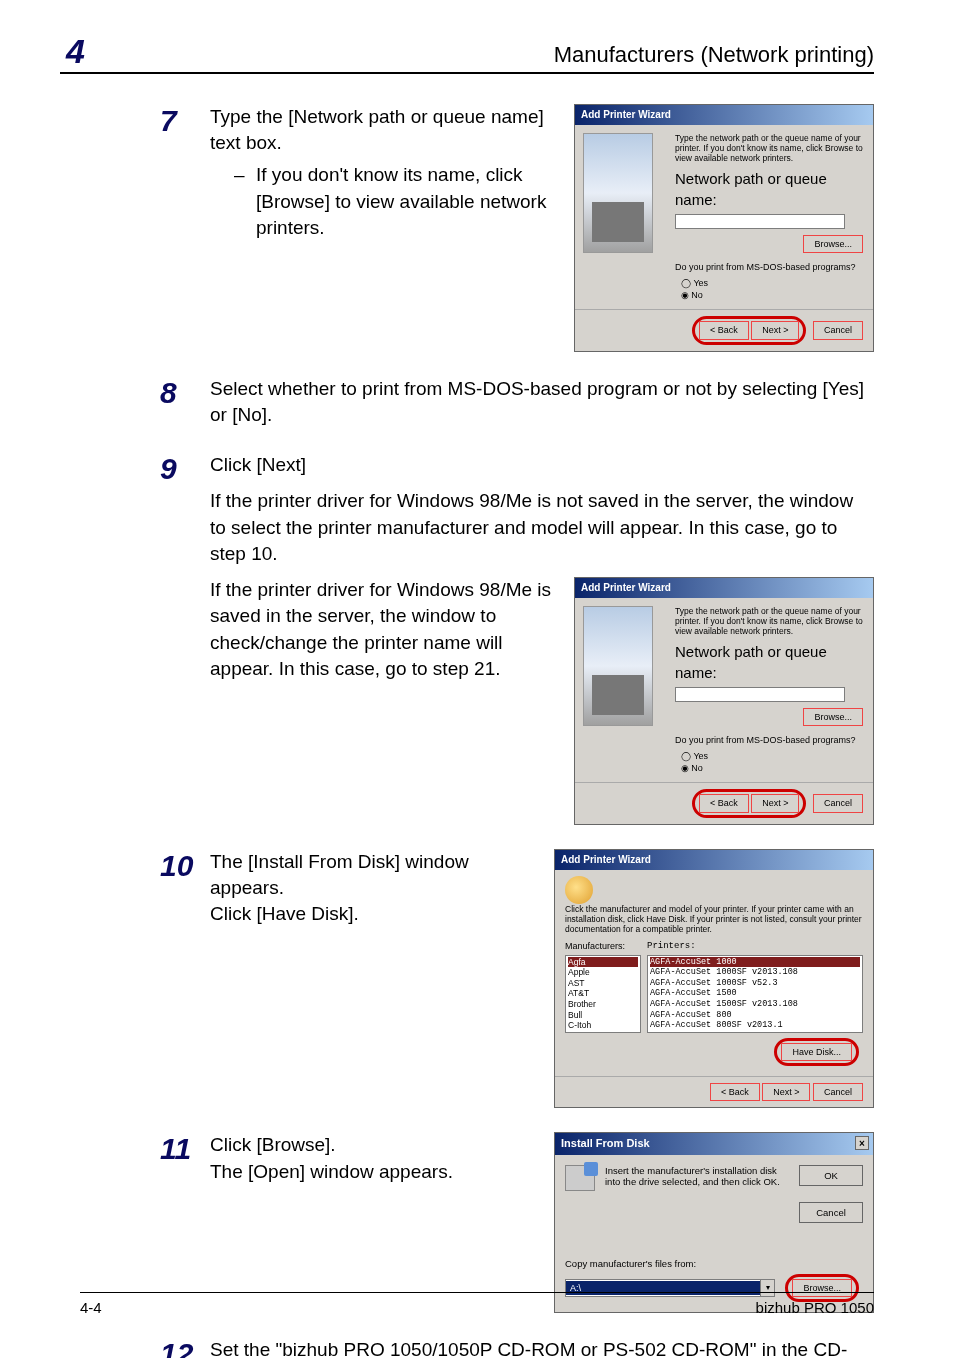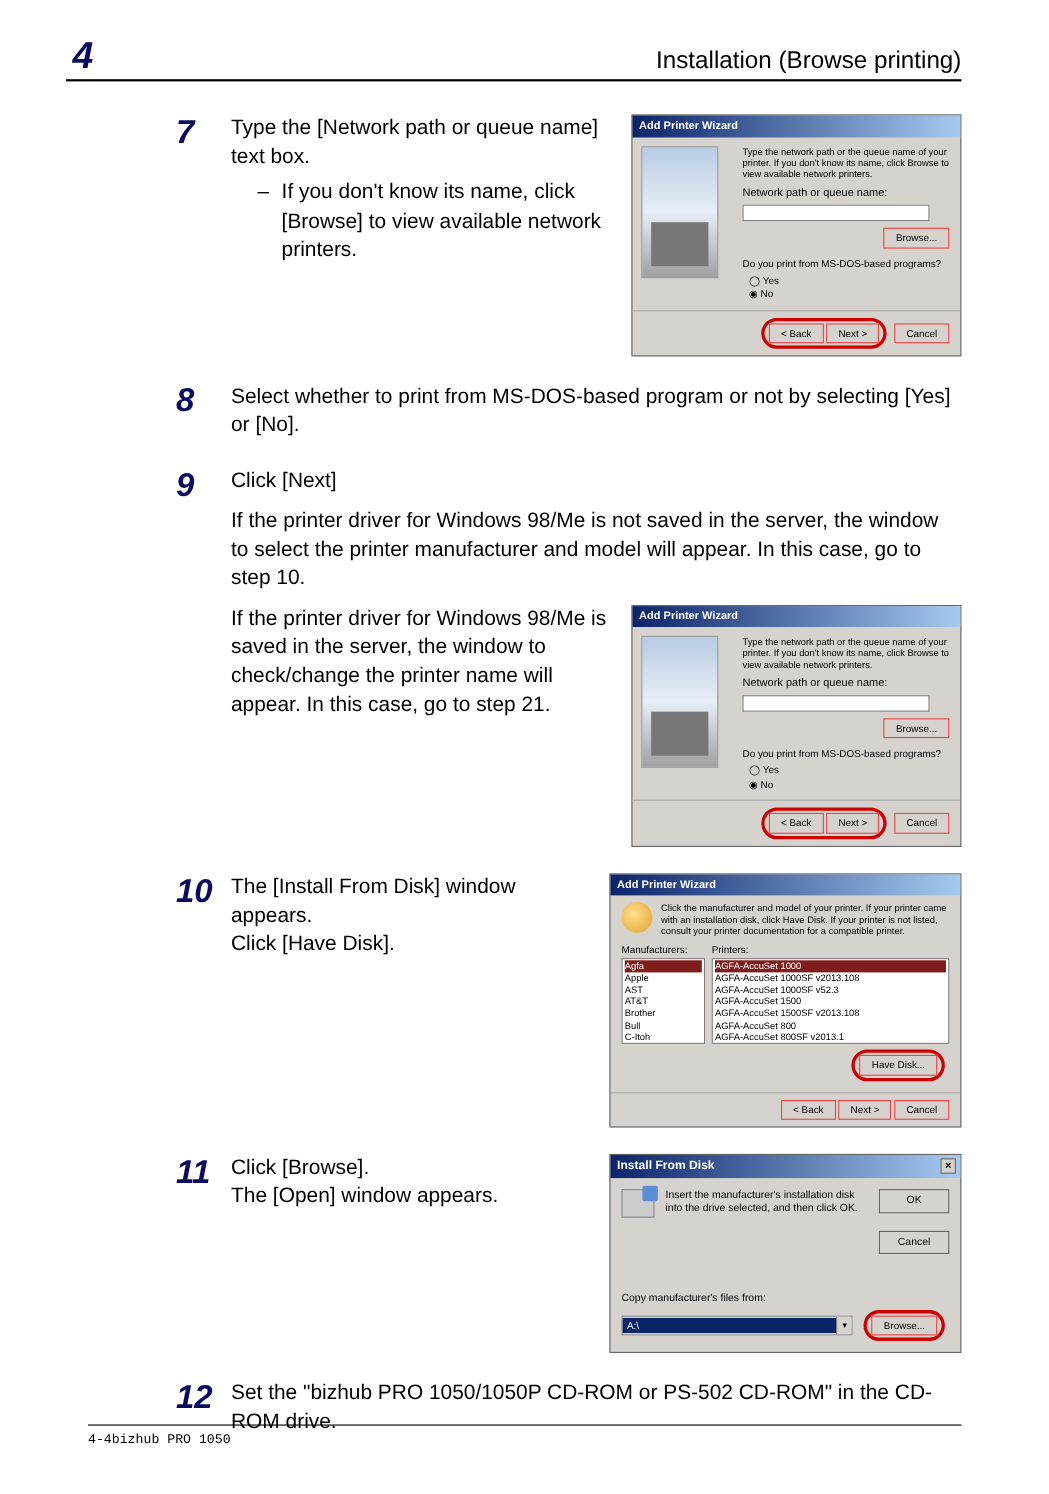--- a/index.html
+++ b/index.html
@@ -13,48 +13,48 @@
   .step-body { flex: 1; font-size: 19px; line-height: 1.38; }
   .step-row { display: flex; align-items: flex-start; }
   .step-text { flex: 1; padding-right: 18px; }
   .step-text-full { width: 100%; }
   .step-img { width: 300px; }
   .step-img-wide { width: 320px; }
   .bullet { display: flex; margin-top: 6px; padding-left: 24px; }
   .bullet-dash { width: 22px; }
   .bullet-text { flex: 1; }
   .extra { margin-top: 10px; }
-  .ftr { position: absolute; left: 80px; right: 80px; bottom: 42px; border-top: 1px solid #000; padding-top: 6px; display: flex; justify-content: flex-start; font-size: 12px; font-family: Liberation Mono, monospace; }
+  .ftr { position: absolute; left: 80px; right: 80px; bottom: 42px; border-top: 1px solid #000; padding-top: 6px; display: flex; justify-content: space-between; font-size: 15px; }
 
   
   .wiz { width: 300px; border: 1px solid #666; background: #d6d3ce; font-size: 9px; color: #000; }
   .wiz-title { background: linear-gradient(to right, #0a246a, #a6caf0); color: #fff; font-weight: bold; padding: 3px 6px; font-size: 10px; }
   .wiz-body { display: flex; padding: 8px 10px 8px 8px; gap: 12px; }
   .wiz-pic { width: 70px; height: 120px; background: linear-gradient(#b8cce4, #e8eef7 50%, #a0a0a0); margin-right: 10px; border: 1px solid #999; position:relative; }
   .wiz-pic::after{ content:""; position:absolute; left:8px; right:8px; bottom:10px; height:40px; background:#777; }
   .wiz-right { flex: 1; }
   .wiz-note { font-size: 8.5px; margin-bottom: 6px; line-height:1.2; }
-  .wiz-lbl { font-size: 10px; margin-bottom: 3px; }
+  .wiz-lbl { font-size: 15px; margin-bottom: 3px; }
   .wiz-input { background: #fff; border: 1px solid #7d7d7d; height: 15px; width: 170px; margin-bottom: 6px; }
   .wiz-browse { text-align: right; margin-bottom: 8px; }
   .wiz-btn { display: inline-block; border: 1px solid #ef4444; background: #d6d3ce; padding: 2px 10px; font-size: 9px; }
   .wiz-q { font-size: 9px; margin: 2px 0 3px 0; }
   .wiz-radio { font-size: 9px; margin-left: 6px; }
   .wiz-ftr { border-top: 1px solid #aaa; padding: 6px 10px; text-align: right; }
   .ring { display:inline-block; border: 3px solid #c00; border-radius: 18px; padding: 2px 4px; margin-right:4px; }
 
   
   .wiz2 { width: 320px; border:1px solid #666; background:#d6d3ce; font-size:9px; }
   .wiz2-body { padding:6px 10px 8px 10px; }
-  .wiz2-head { display:flex; align-items:flex-start; margin-bottom:6px; }
+  .wiz2-head { display:flex; align-items:flex-start; margin-bottom:6px;flex-direction:column; }
   .wiz2-icon { width:28px; height:28px; background:radial-gradient(circle at 40% 40%, #ffe08a, #e0a030); border-radius:50%; margin-right:8px; flex-shrink:0; }
   .wiz2-note { font-size:8.5px; line-height:1.2; }
   .wiz2-cols { display:flex; }
   .wiz2-col-l { width:76px; margin-right:6px; }
-  .wiz2-col-r { flex:1; }
+  .wiz2-col-r { flex:1;font-family:Liberation Mono, monospace; }
   .wiz2-listlbl { font-size:9px; margin-bottom:2px; }
   .wiz2-list { background:#fff; border:1px solid #7d7d7d; height:78px; overflow:hidden; padding:1px 2px; font-size:8.5px; line-height:1.25; }
   .wiz2-list .sel { background:#7f1d1d; color:#fff; display:inline-block; width:100%; }
   .wiz2-hd { text-align:right; padding:5px 0 2px 0; }
 
   
   .ifd { width: 320px; border:1px solid #666; background:#d6d3ce; font-size:10px; }
   .ifd-titlebar { display:flex; justify-content:space-between; align-items:flex-start; background: linear-gradient(to right, #0a246a, #a6caf0); color:#fff; font-weight:bold; padding:3px 4px 3px 6px; font-size:11px; }
   .ifd-x { width:14px; height:14px; background:#d6d3ce; color:#000; text-align:center; line-height:14px; border:1px solid #666; font-size:10px; }
   .ifd-body { padding:10px; }
@@ -70,21 +70,21 @@
   .ifd-combo-v { flex:1; background:#0a246a; color:#fff; padding:1px 4px; font-size:9px; }
   .ifd-combo-a { width:14px; height:16px; background:#d6d3ce; border-left:1px solid #7d7d7d; text-align:center; font-size:8px; line-height:16px; }
 </style>
 </head>
 <body>
 
 <div class="page">
 
   <div class="hdr">
     <div class="hdr-num">4</div>
-    <div class="hdr-title">Installation (Browse printing)</div>
+    <div class="hdr-title">Manufacturers (Network printing)</div>
   </div>
 
   <div class="step">
     <div class="step-num">7</div>
     <div class="step-body">
       <div class="step-row">
         <div class="step-text">
           <div>Type the [Network path or queue name] text box.</div>
           <div class="bullet">
             <div class="bullet-dash">–</div>

